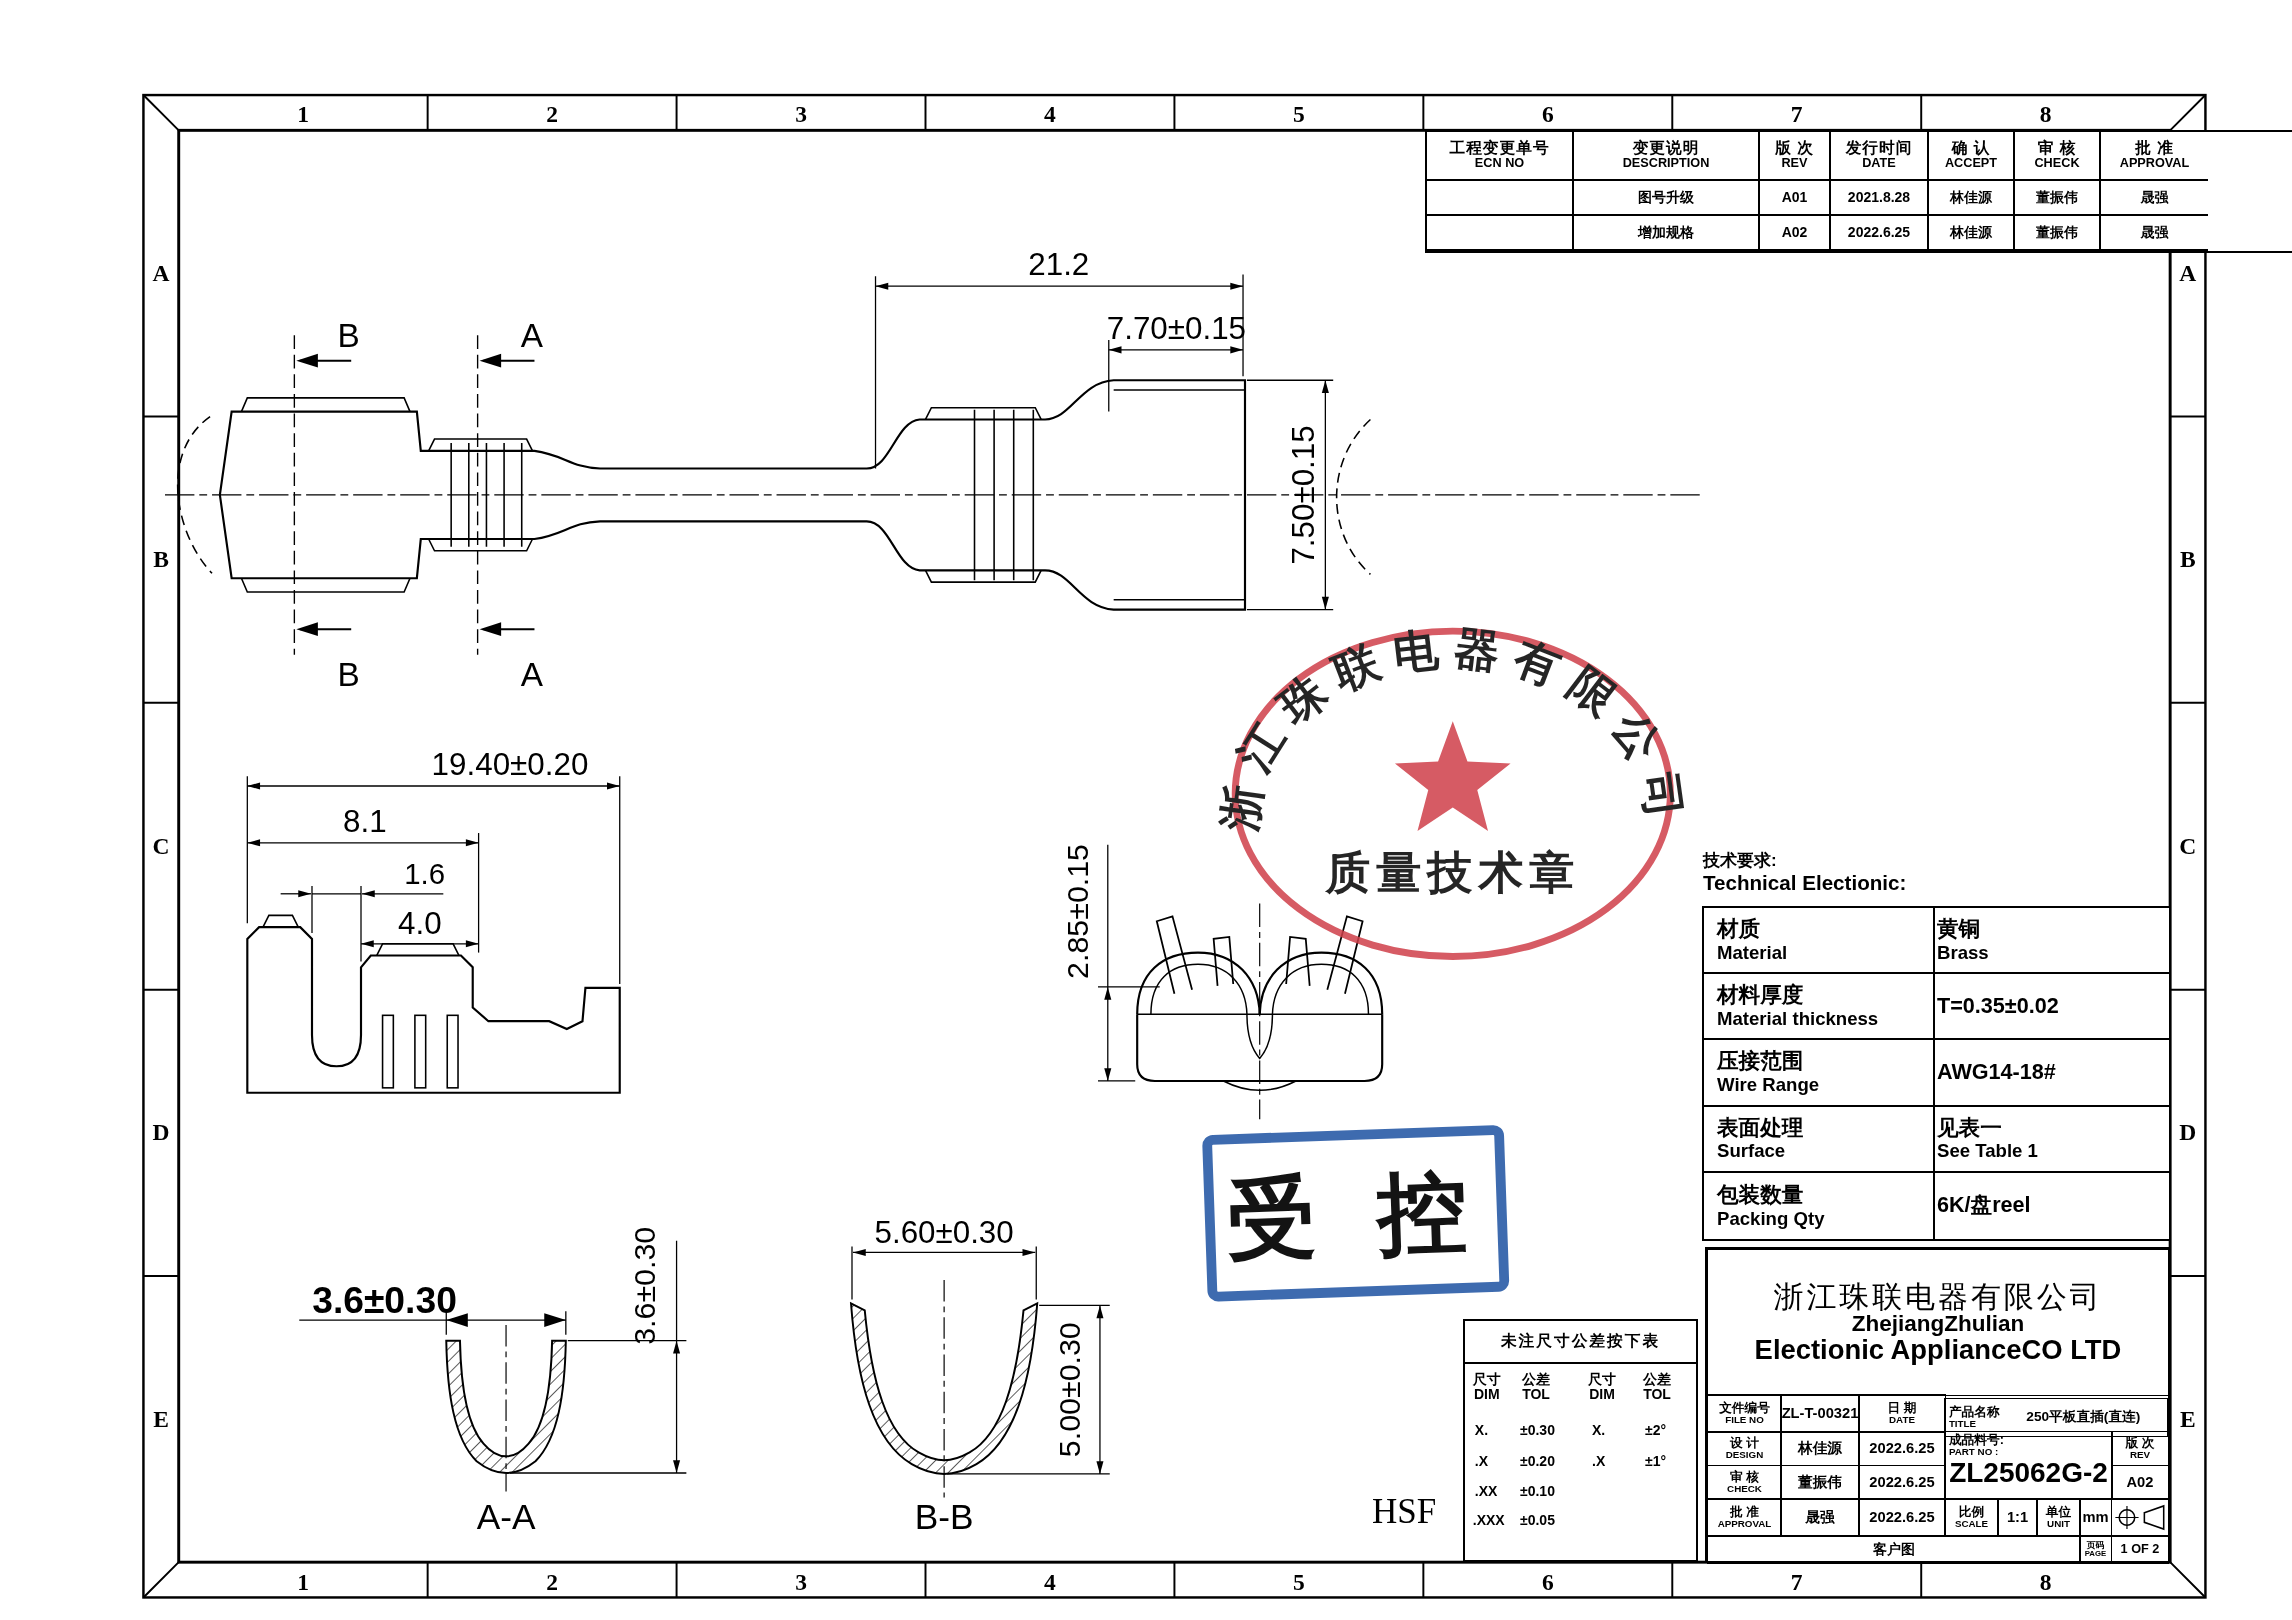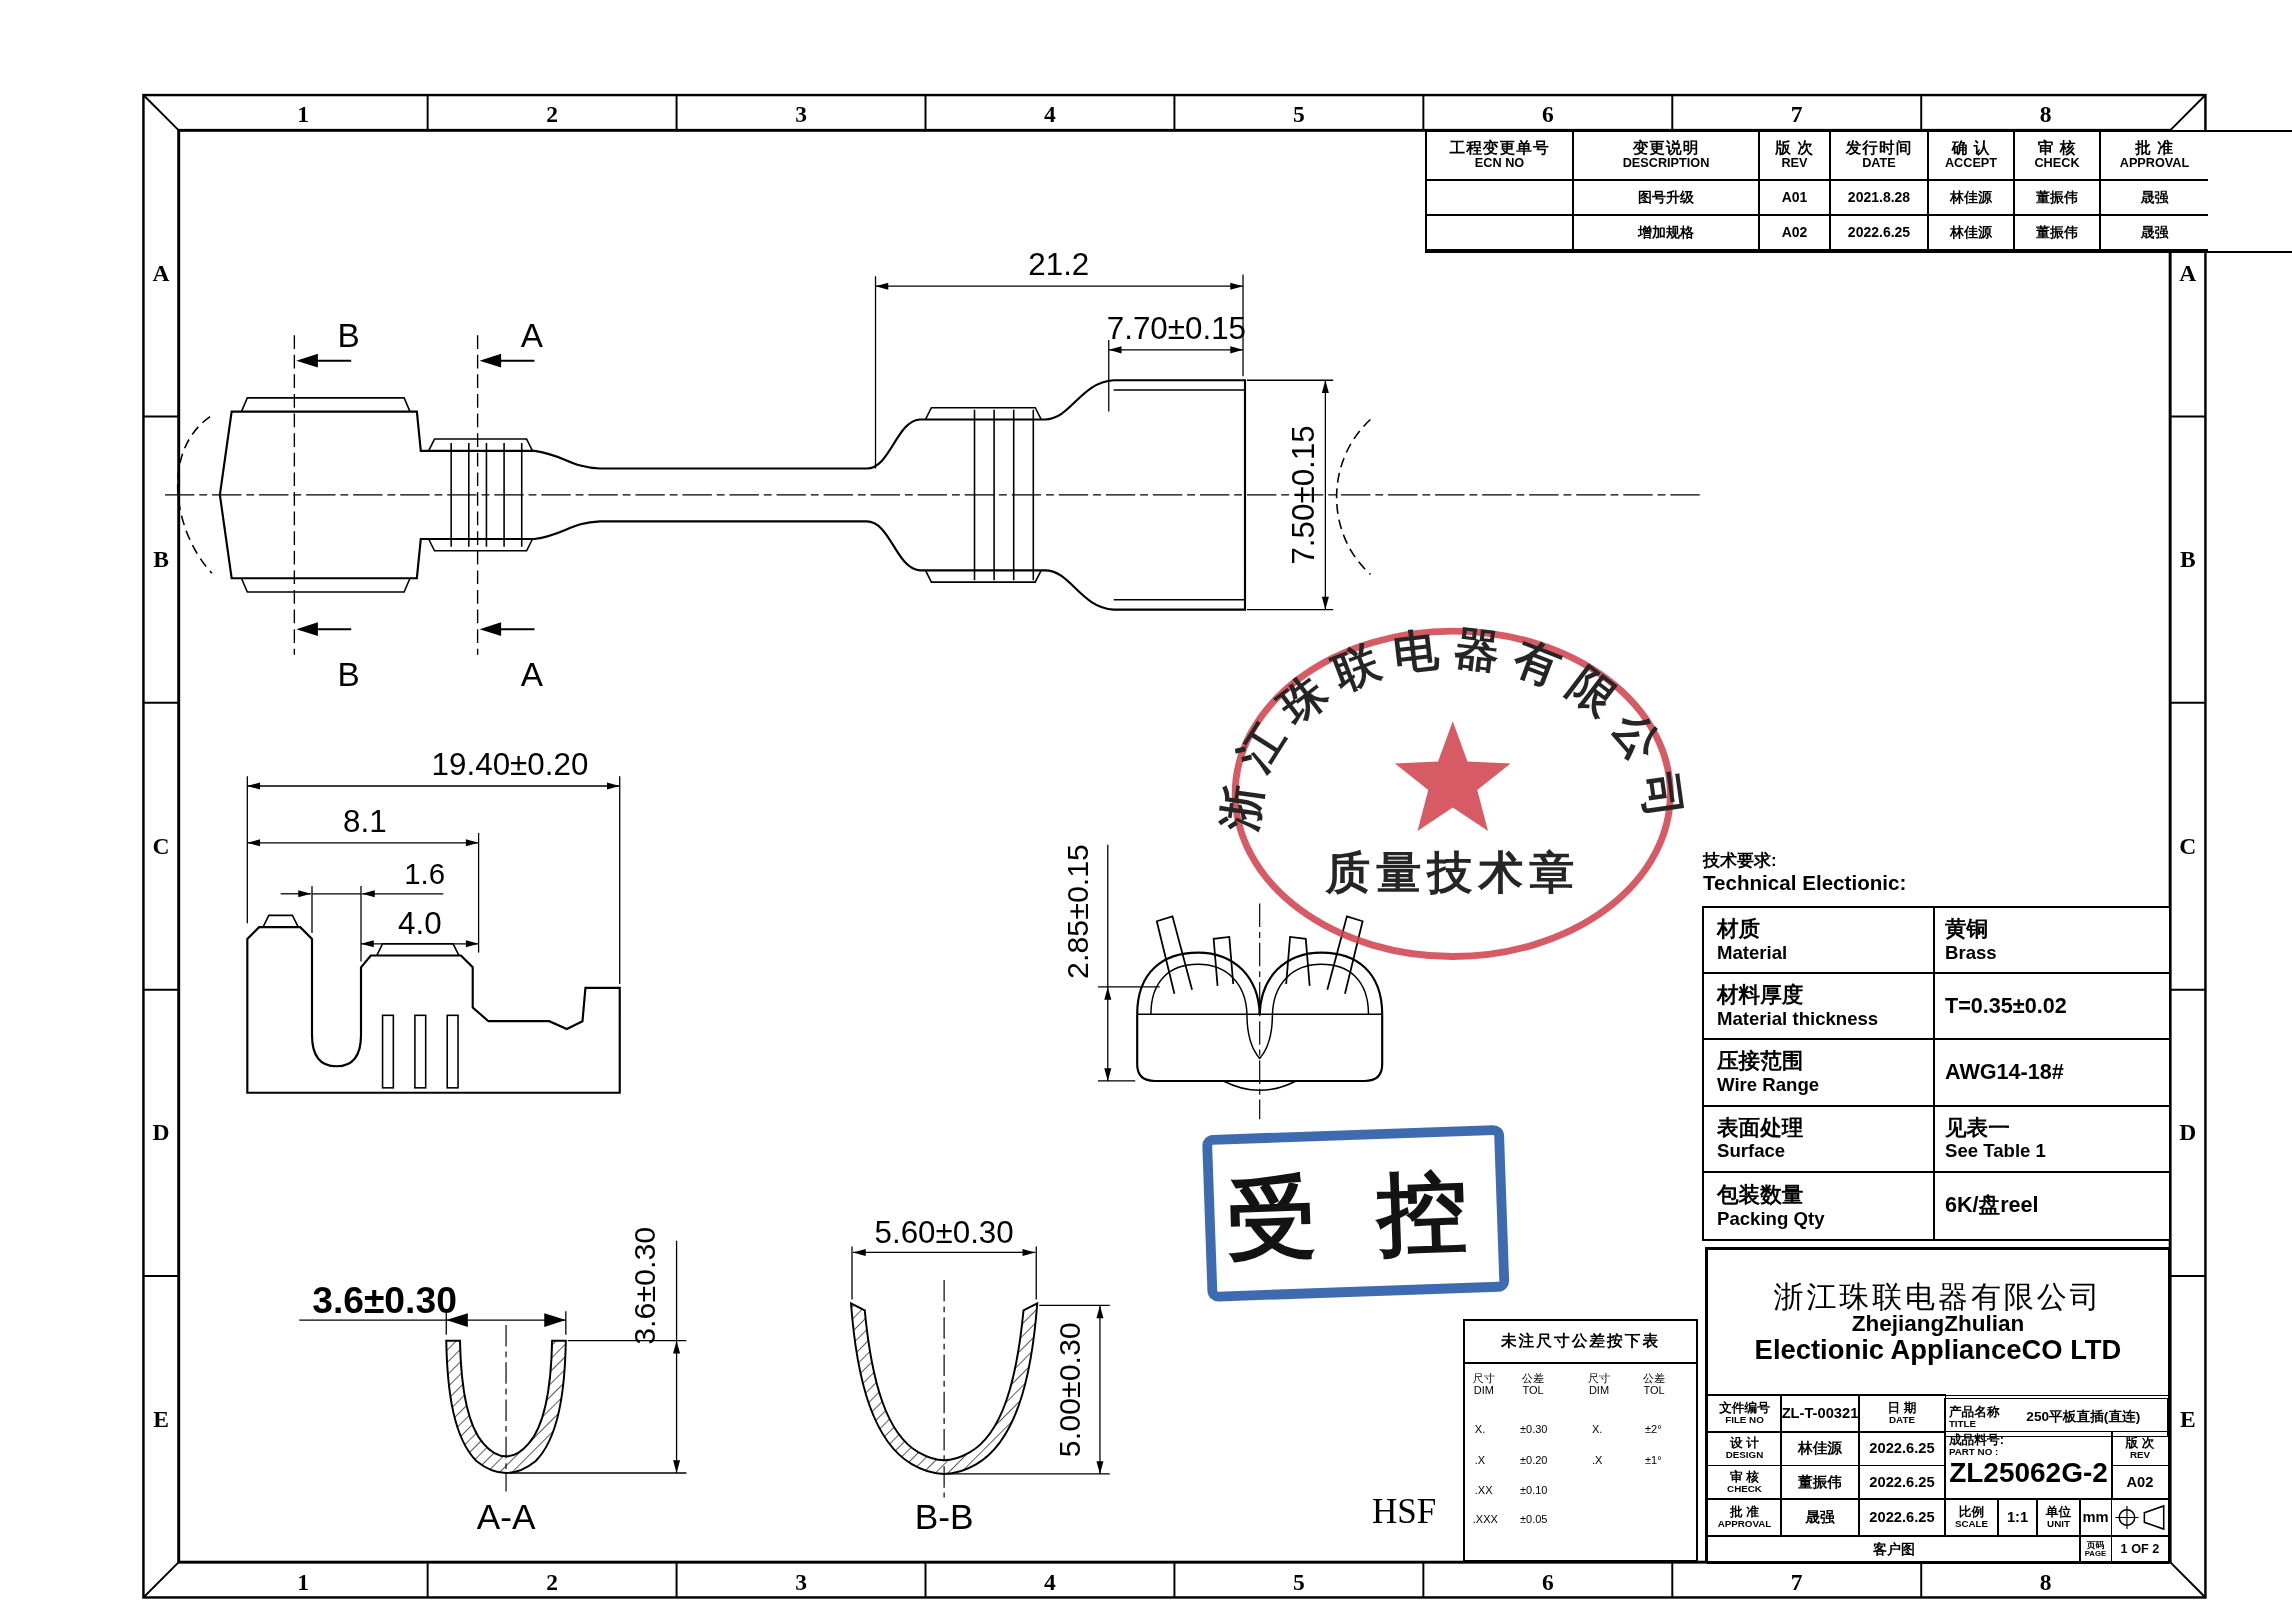--- a/index.html
+++ b/index.html
@@ -21,29 +21,29 @@
   .rev .en{font-size:12.7px;}
   .rev .val{font-size:14px;}
   
   .techtitle{left:1703px;top:851px;font-weight:bold;line-height:1.2;}
   .techtitle .zh{font-size:17px;}
   .techtitle .en{font-size:20.6px;}
   .tech{left:1702px;top:906px;width:469px;height:335px;border:2.5px solid #000;display:grid;
         grid-template-columns:231px 1fr;grid-template-rows:repeat(5,1fr);background:#fff;}
   .tech>div{border-right:2px solid #000;border-bottom:2px solid #000;display:flex;flex-direction:column;
         justify-content:center;padding-left:13px;font-weight:bold;line-height:1.15;}
-  .tech>div:nth-child(2n){border-right:none;padding-left:10px;}
+  .tech>div:nth-child(2n){border-right:none;padding-left:2px;}
   .tech>div:nth-child(9),.tech>div:nth-child(10){border-bottom:none;}
   .tech .zh{font-size:21.6px;}
   .tech .en{font-size:18.6px;}
   
   .tol{left:1463px;top:1319px;width:235px;height:243px;border:2.5px solid #000;background:#fff;}
   .tol .ttl{height:41px;border-bottom:2px solid #000;display:flex;align-items:center;justify-content:center;
         font-weight:bold;font-size:15.7px;letter-spacing:2px;}
-  .tol .b{position:absolute;font-weight:normal;font-size:11px;line-height:1.1;text-align:center;}
+  .tol .b{position:absolute;font-weight:bold;font-size:14px;line-height:1.1;text-align:center;}
   
   .tb{left:1705px;top:1247px;width:465px;height:316px;border:2.5px solid #000;background:#fff;}
   .tb .c{position:absolute;border:1px solid #000;display:flex;align-items:center;justify-content:center;
         text-align:center;line-height:1.05;font-weight:bold;}
   .tb .lab .zh{font-size:12.7px;display:block;}
   .tb .lab .en{font-size:9.8px;display:block;}
   .tb .v{font-size:14.7px;}
   .company{display:flex;flex-direction:column;align-items:center;justify-content:center;width:100%;height:100%;}
   .company .zh{font-size:30px;font-weight:500;letter-spacing:2.9px;}
   .company .e1{font-size:22.5px;font-weight:bold;}

